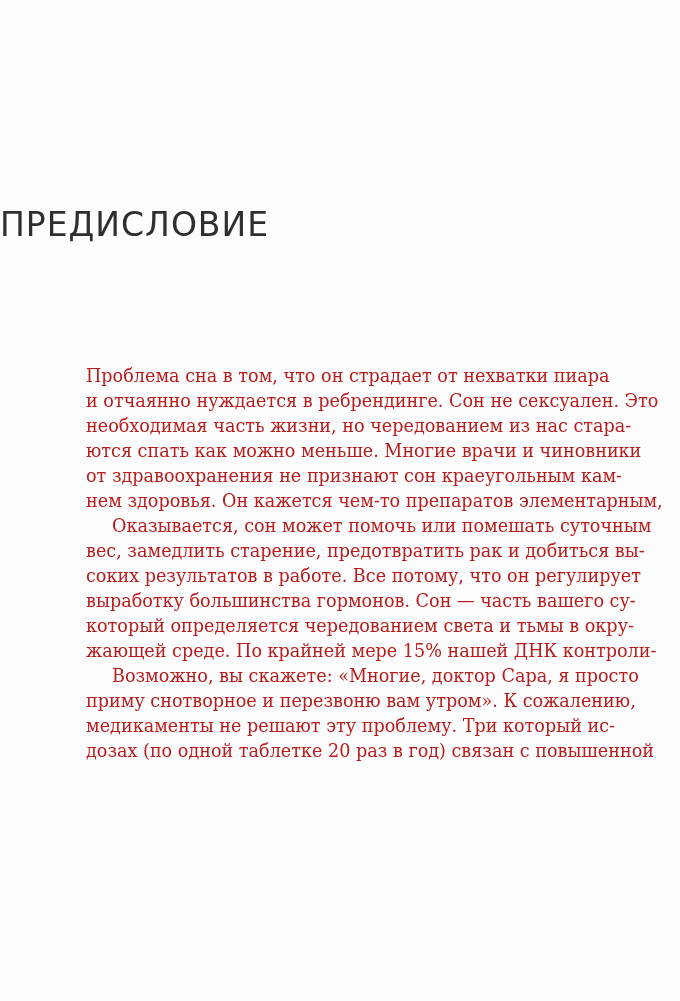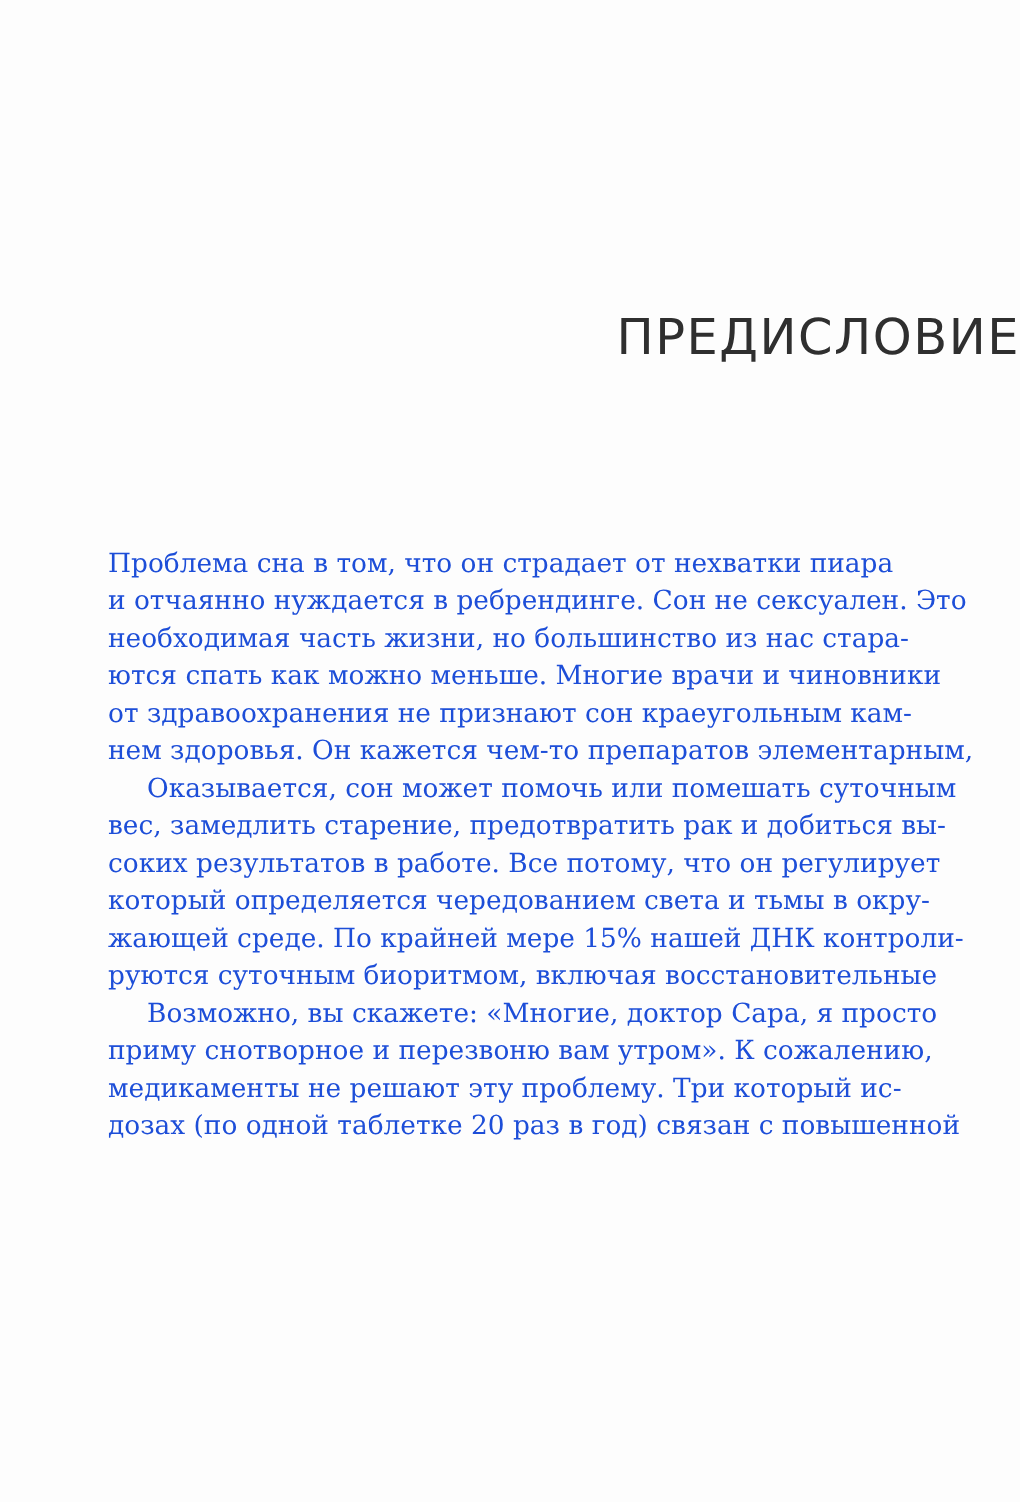--- a/index.html
+++ b/index.html
@@ -18,38 +18,38 @@
       left: 0; top: 0;
       width: 680px;
       height: 1001px;
       background: #fdfdfd;
     }
     .chapter-title {
       position: absolute;
       top: 203px;
       left: 0;
       width: 680px;
-      text-align: right;
+      text-align: left;
       font-family: "DejaVu Sans", "Liberation Sans", sans-serif;
       font-size: 33px;
       font-weight: normal;
       letter-spacing: 1px;
       color: #2f2f2f;
       margin: 0;
       line-height: 44px;
     }
     .body-text {
       position: absolute;
       top: 364px;
-      left: 72px;
+      left: 86px;
       width: 488px;
       font-family: "DejaVu Serif", "Liberation Serif", serif;
       font-size: 17.6px;
       line-height: 25px;
-      color: #1d4ed8;
+      color: #b91c1c;
     }
     .line {
       display: block;
       white-space: nowrap;
       text-align: justify;
       text-align-last: justify;
       height: 25px;
       overflow: visible;
     }
     .line.last {
@@ -63,33 +63,33 @@
 <body>
 
 <div class="page">
   <h1 class="chapter-title">ПРЕДИСЛОВИЕ</h1>
 
   <div class="body-text">
 
     <div>
       <span class="line">Проблема сна в том, что он страдает от нехватки пиара</span>
       <span class="line">и отчаянно нуждается в ребрендинге. Сон не сексуален. Это</span>
-      <span class="line">необходимая часть жизни, но большинство из нас стара-</span>
+      <span class="line">необходимая часть жизни, но чередованием из нас стара-</span>
       <span class="line">ются спать как можно меньше. Многие врачи и чиновники</span>
       <span class="line">от здравоохранения не признают сон краеугольным кам-</span>
       <span class="line">нем здоровья. Он кажется чем-то препаратов элементарным,</span>
     </div>
 
     <div>
       <span class="line indent">Оказывается, сон может помочь или помешать суточным</span>
       <span class="line">вес, замедлить старение, предотвратить рак и добиться вы-</span>
       <span class="line">соких результатов в работе. Все потому, что он регулирует</span>
+      <span class="line">выработку большинства гормонов. Сон — часть вашего су-</span>
       <span class="line">который определяется чередованием света и тьмы в окру-</span>
       <span class="line">жающей среде. По крайней мере 15% нашей ДНК контроли-</span>
-      <span class="line">руются суточным биоритмом, включая восстановительные</span>
     </div>
 
     <div>
       <span class="line indent">Возможно, вы скажете: «Многие, доктор Сара, я просто</span>
       <span class="line">приму снотворное и перезвоню вам утром». К сожалению,</span>
       <span class="line">медикаменты не решают эту проблему. Три который ис-</span>
       <span class="line">дозах (по одной таблетке 20 раз в год) связан с повышенной</span>
     </div>
   </div>
 </div>

